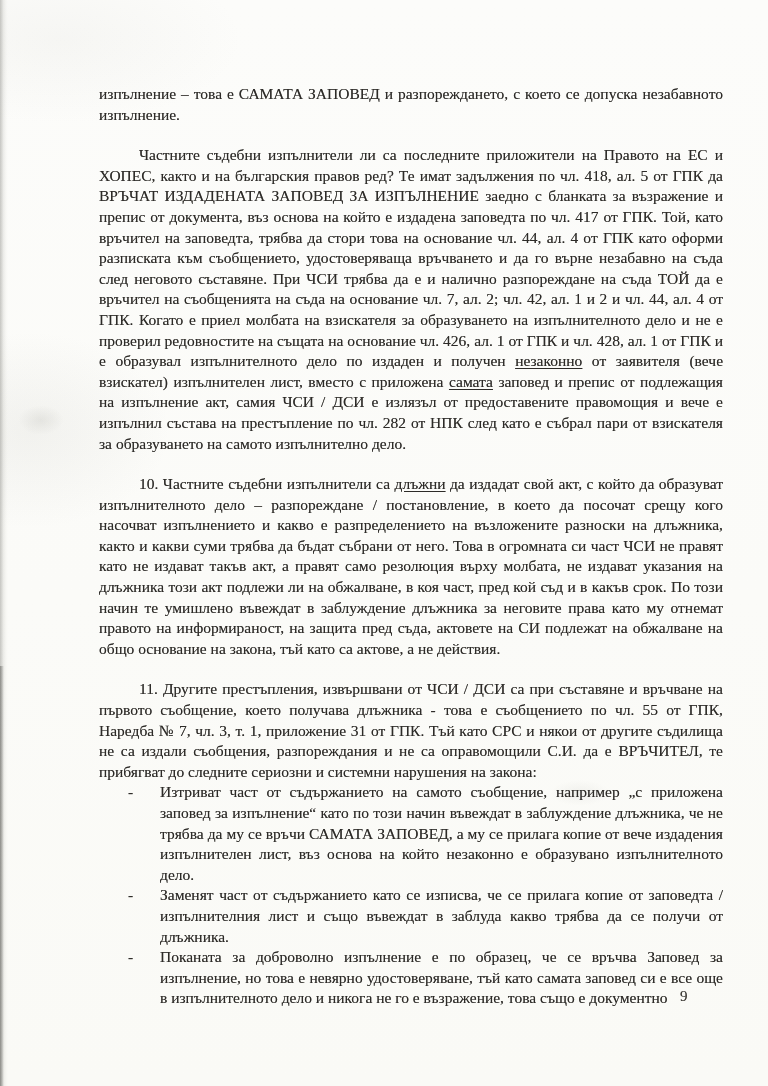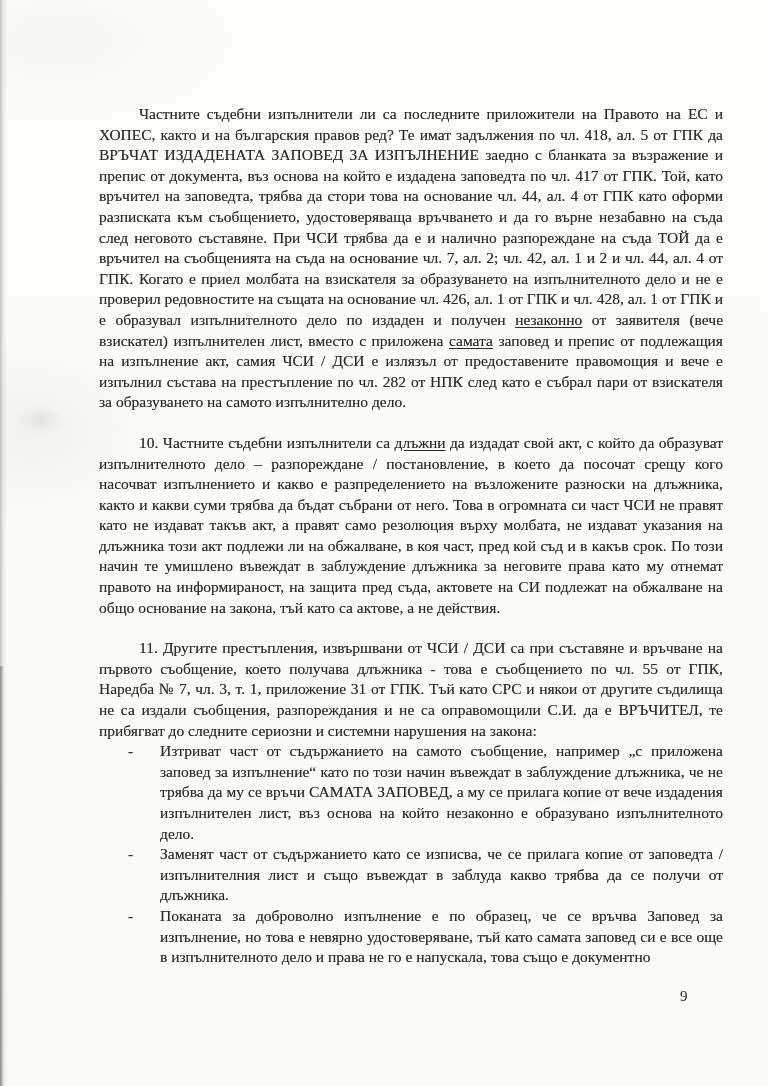--- a/index.html
+++ b/index.html
@@ -101,31 +101,32 @@
 </head>
 <body>
 
 <div class="page">
   <div class="scan-edge"></div>
   <div class="scan-edge-bottom"></div>
   <div class="smudge s1"></div>
   <div class="smudge s2"></div>
 
   <main class="text-block" id="content">
+      <p class="para"><span class="">изпълнение – това е САМАТА ЗАПОВЕД и разпореждането, с което се допуска незабавното изпълнение.</span></p>
       <p class="para indent"><span class="">Частните съдебни изпълнители ли са последните приложители на Правото на ЕС и ХОПЕС, както и на българския правов ред? Те имат задължения по чл. 418, ал. 5 от ГПК да ВРЪЧАТ ИЗДАДЕНАТА ЗАПОВЕД ЗА ИЗПЪЛНЕНИЕ заедно с бланката за възражение и препис от документа, въз основа на който е издадена заповедта по чл. 417 от ГПК. Той, като връчител на заповедта, трябва да стори това на основание чл. 44, ал. 4 от ГПК като оформи разписката към съобщението, удостоверяваща връчването и да го върне незабавно на съда след неговото съставяне. При ЧСИ трябва да е и налично разпореждане на съда ТОЙ да е връчител на съобщенията на съда на основание чл. 7, ал. 2; чл. 42, ал. 1 и 2 и чл. 44, ал. 4 от ГПК. Когато е приел молбата на взискателя за образуването на изпълнителното дело и не е проверил редовностите на същата на основание чл. 426, ал. 1 от ГПК и чл. 428, ал. 1 от ГПК и е образувал изпълнителното дело по издаден и получен </span><span class="u">незаконно</span><span class=""> от заявителя (вече взискател) изпълнителен лист, вместо с приложена </span><span class="u">самата</span><span class=""> заповед и препис от подлежащия на изпълнение акт, самия ЧСИ / ДСИ е излязъл от предоставените правомощия и вече е изпълнил състава на престъпление по чл. 282 от НПК след като е събрал пари от взискателя за образуването на самото изпълнително дело.</span></p>
       <p class="para indent"><span class="">10. Частните съдебни изпълнители са </span><span class="u">длъжни</span><span class=""> да издадат свой акт, с който да образуват изпълнителното дело – разпореждане / постановление, в което да посочат срещу кого насочват изпълнението и какво е разпределението на възложените разноски на длъжника, както и какви суми трябва да бъдат събрани от него. Това в огромната си част ЧСИ не правят като не издават такъв акт, а правят само резолюция върху молбата, не издават указания на длъжника този акт подлежи ли на обжалване, в коя част, пред кой съд и в какъв срок. По този начин те умишлено въвеждат в заблуждение длъжника за неговите права като му отнемат правото на информираност, на защита пред съда, актовете на СИ подлежат на обжалване на общо основание на закона, тъй като са актове, а не действия.</span></p>
       <p class="para indent"><span class="">11. Другите престъпления, извършвани от ЧСИ / ДСИ са при съставяне и връчване на първото съобщение, което получава длъжника  - това е съобщението по чл. 55 от ГПК, Наредба № 7, чл. 3, т. 1, приложение 31 от ГПК. Тъй като СРС и някои от другите съдилища не са издали съобщения, разпореждания и не са оправомощили С.И. да е ВРЪЧИТЕЛ, те прибягват до следните сериозни и системни нарушения на закона:</span></p>
       <div class="bullet">
         <span class="dash">-</span>
         <span class="bullet-text"><span class="">Изтриват част от съдържанието на самото съобщение, например „с приложена заповед за изпълнение“ като по този начин въвеждат в заблуждение длъжника, че не трябва да му се връчи САМАТА ЗАПОВЕД, а му се прилага копие от вече издадения изпълнителен лист, въз основа на който незаконно е образувано изпълнителното дело.</span></span>
       </div>
       <div class="bullet">
         <span class="dash">-</span>
         <span class="bullet-text"><span class="">Заменят част от съдържанието като се изписва, че се прилага копие от заповедта / изпълнителния лист и също въвеждат в заблуда какво трябва да се получи от длъжника.</span></span>
       </div>
       <div class="bullet">
         <span class="dash">-</span>
-        <span class="bullet-text"><span class="">Поканата за доброволно изпълнение е по образец, че се връчва Заповед за изпълнение, но това е невярно удостоверяване, тъй като самата заповед си е все още в изпълнителното дело и права не го е напускала, това също е документно</span></span>
+        <span class="bullet-text"><span class="">Поканата за доброволно изпълнение е по образец, че се връчва Заповед за изпълнение, но това е невярно удостоверяване, тъй като самата заповед си е все още в изпълнителното дело и никога не го е възражение, това също е документно</span></span>
       </div>
     </main>
 
   <div class="page-number">9</div>
 </div>
 
 </body></html>

